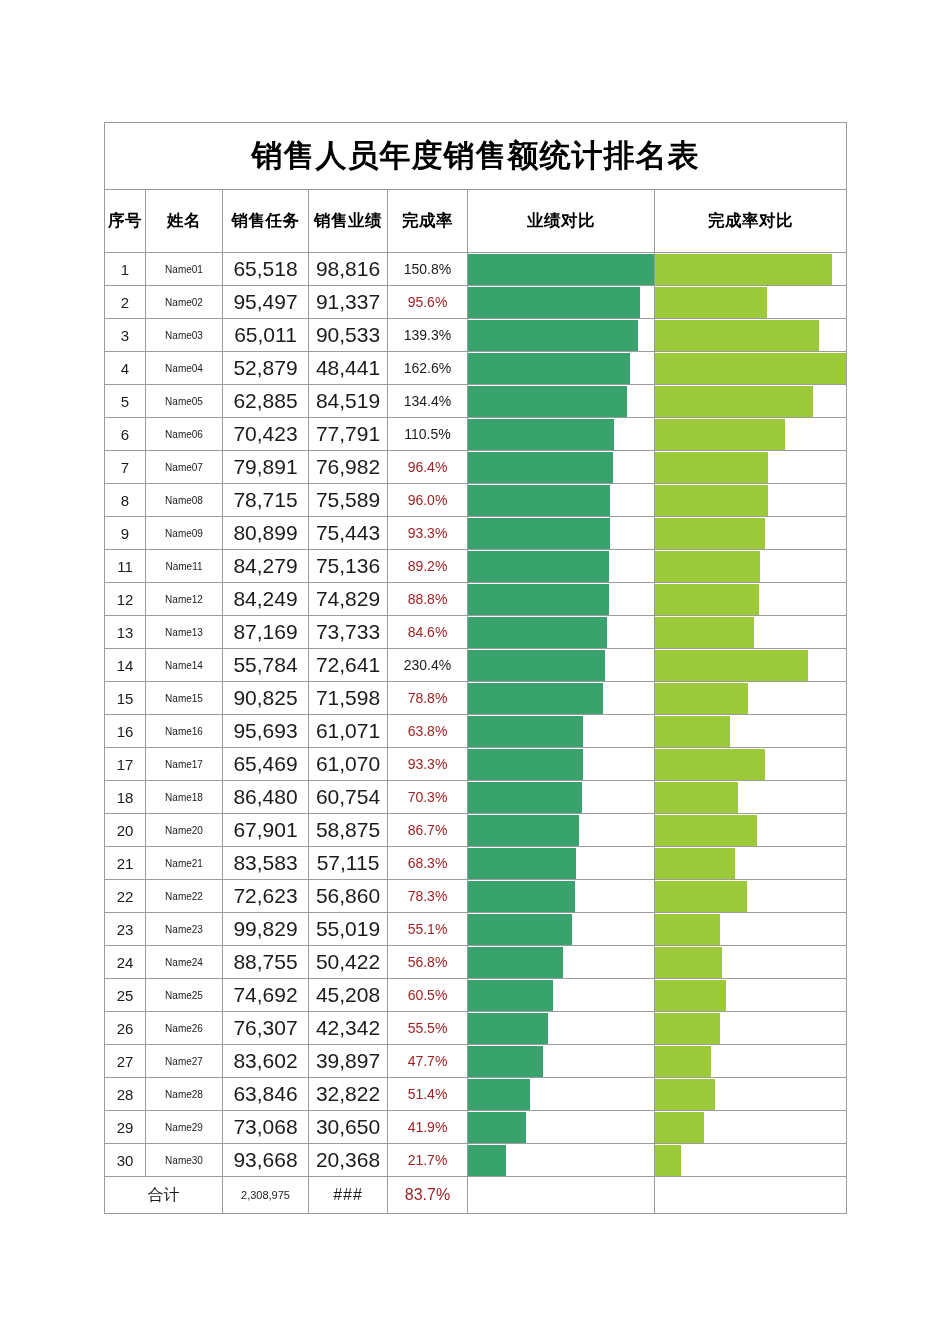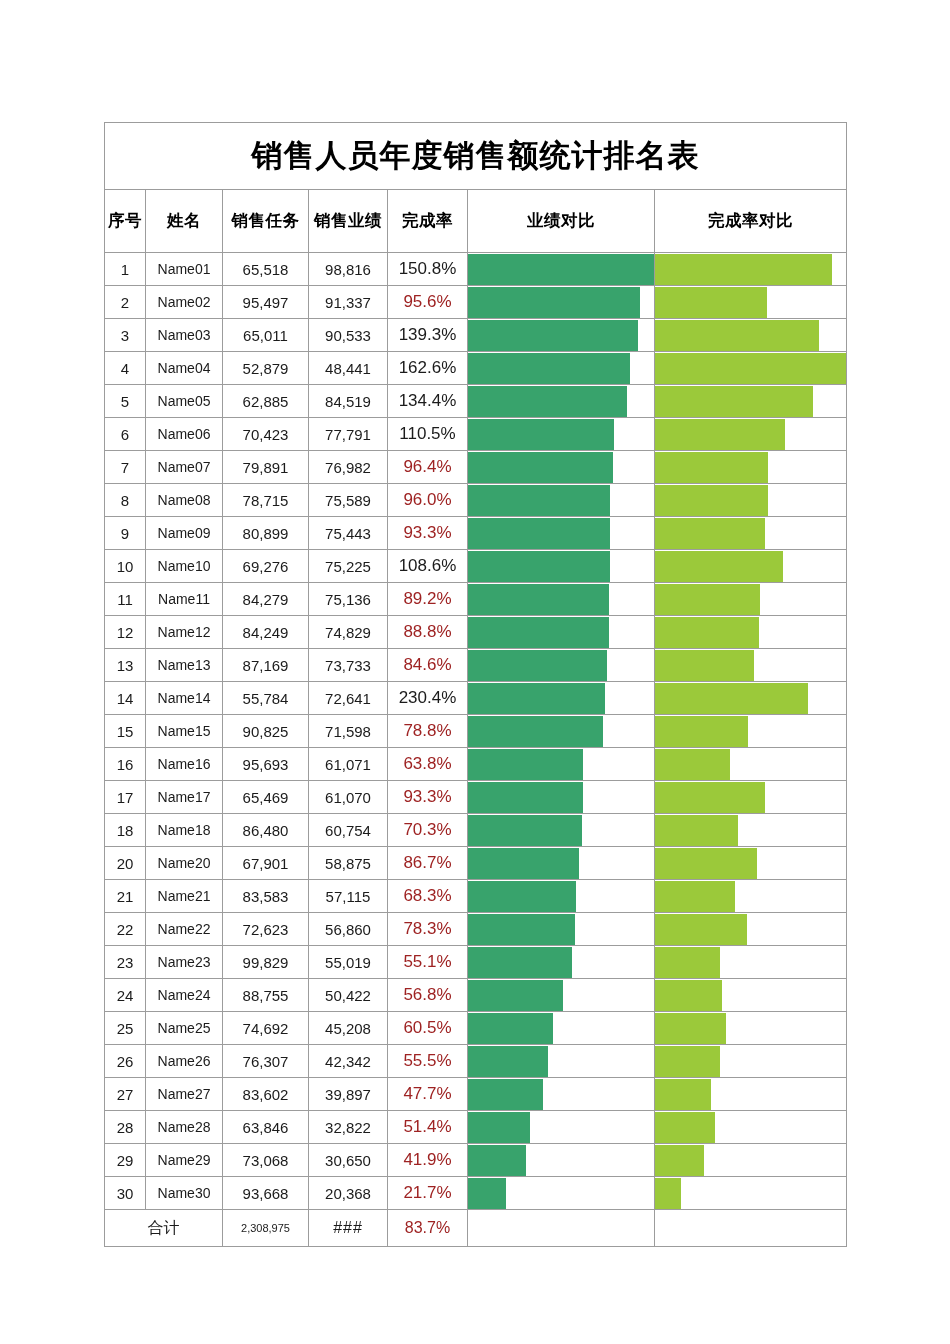--- a/index.html
+++ b/index.html
@@ -48,23 +48,23 @@
     height:62px;
     font-size:16.5px;
     font-weight:bold;
     color:#000000;
     letter-spacing:0.5px;
   }
 
   
   tr.data-row > td{height:32px;}
   .c-idx{font-size:15px;color:#1b1b1b;}
-  .c-name{font-size:14px;color:#1b1b1b;}
-  .c-num{font-size:15px;color:#1b1b1b;}
-  .c-pct{font-size:17px;color:#1b1b1b;}
+  .c-name{font-size:10px;color:#1b1b1b;}
+  .c-num{font-size:21px;color:#1b1b1b;}
+  .c-pct{font-size:14px;color:#1b1b1b;}
   .c-pct.low{color:#9e2222;}
 
   
   td.barcell{
     padding:0;
     position:relative;
     overflow:hidden;
   }
   .bar{
     display:block;
@@ -230,33 +230,20 @@
             <td class="c-num">75,443</td>
             <td class="c-pct low">93.3%</td>
             <td class="barcell">
               <span class="bar perf" style="width: 76.35%; background: rgb(56, 163, 108);"></span>
             </td>
             <td class="barcell">
               <span class="bar rate" style="width: 57.38%; background: rgb(155, 201, 58);"></span>
             </td>
           </tr>
           <tr class="data-row">
-            <td class="c-idx">10</td>
-            <td class="c-name">Name10</td>
-            <td class="c-num">69,276</td>
-            <td class="c-num">75,225</td>
-            <td class="c-pct">108.6%</td>
-            <td class="barcell">
-              <span class="bar perf" style="width: 76.13%; background: rgb(56, 163, 108);"></span>
-            </td>
-            <td class="barcell">
-              <span class="bar rate" style="width: 66.79%; background: rgb(155, 201, 58);"></span>
-            </td>
-          </tr>
-          <tr class="data-row">
             <td class="c-idx">11</td>
             <td class="c-name">Name11</td>
             <td class="c-num">84,279</td>
             <td class="c-num">75,136</td>
             <td class="c-pct low">89.2%</td>
             <td class="barcell">
               <span class="bar perf" style="width: 76.04%; background: rgb(56, 163, 108);"></span>
             </td>
             <td class="barcell">
               <span class="bar rate" style="width: 54.86%; background: rgb(155, 201, 58);"></span>

